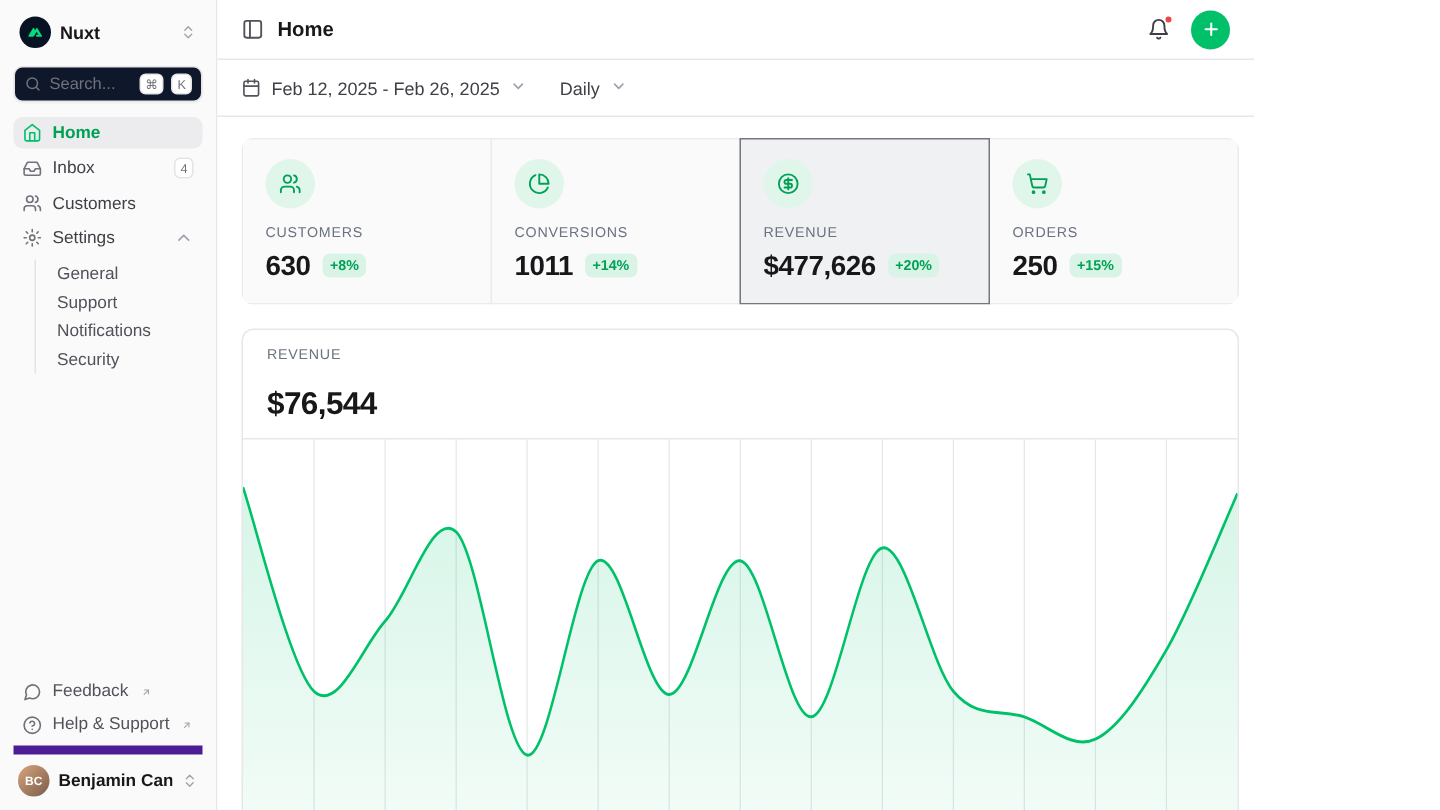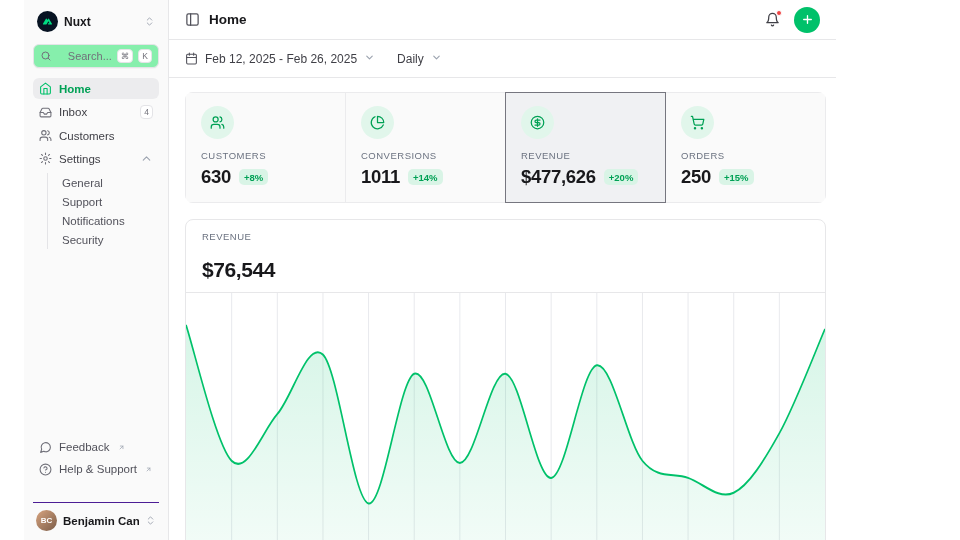--- a/index.html
+++ b/index.html
@@ -1,49 +1,49 @@
 <!DOCTYPE html>
 <html><head>
 <meta charset="utf-8">
 <style>
   * { box-sizing: border-box; margin: 0; padding: 0; }
   html,body { width:960px; height:540px; overflow:hidden; background:#fff;
     font-family:"Liberation Sans","DejaVu Sans",sans-serif; color:#18181b; }
-  .app { display:flex; width:836px; height:540px;padding-left:24px; }
+  .app { display:flex; width:836px; height:540px; }
 
   
   .sidebar { width:145px; min-width:145px; background:#fafafa; border-right:1px solid #e7e7e9;
     display:flex; flex-direction:column; padding:8px 9px; }
   .team { display:flex; align-items:center; gap:6px; padding:3px 4px; border-radius:6px; cursor:pointer; }
   .logo-circle { width:21px; height:21px; border-radius:50%; background:#071322; display:flex; align-items:center; justify-content:center; flex:none; }
   .logo-circle svg { width:13px; height:13px; }
   .team-name { font-size:12px; font-weight:700; flex:1; }
   .muted-ic { color:#9ca3af; }
-  .search-box { display:flex; align-items:center; gap:5px; background:#86efac; border:1px solid #e4e4e7;
+  .search-box { display:flex; align-items:center; gap:5px; background:#0f172a; border:1px solid #e4e4e7;
     border-radius:6px; padding:4px 6px; margin:9px 0 10px; font-size:11px; color:#71717a;
-    box-shadow:0 1px 1px rgba(0,0,0,.03); cursor:text;text-align:right; }
+    box-shadow:0 1px 1px rgba(0,0,0,.03); cursor:text; }
   .search-box .ph { flex:1; }
   kbd { border:1px solid #e4e4e7; background:#fff; border-radius:4px; padding:0 3px; font-size:8.5px;
     color:#71717a; height:14px; line-height:13px; display:inline-block;
     font-family:"Liberation Sans",sans-serif; }
   .nav { display:flex; flex-direction:column; gap:2px; }
   .nav-item { display:flex; align-items:center; gap:7px; padding:4px 6px; border-radius:6px;
     font-size:11.5px; color:#3f3f46; cursor:pointer; }
   .nav-item svg { width:13px; height:13px; color:#71717a; flex:none; }
   .nav-item .lbl { flex:1; }
   .nav-item.active { background:#ececee; color:#00a155; font-weight:600; }
   .nav-item.active svg { color:#00c16a; }
   .subnav { list-style:none; margin:2px 0 2px 14px; border-left:1px solid #e4e4e7; padding-left:8px; }
   .subnav a { display:block; padding:3.5px 6px; font-size:11.5px; color:#52525b; border-radius:6px; cursor:pointer; text-decoration:none; }
   .spacer { flex:1; }
   .foot-link { display:flex; align-items:center; gap:7px; padding:4px 6px; border-radius:6px;
     font-size:11.5px; color:#52525b; cursor:pointer; }
   .foot-link svg.ic { width:13px; height:13px; color:#71717a; flex:none; margin-top:1px; }
   .ext { width:7px; height:7px; color:#9ca3af; margin-left:1px; }
-  .user-row { border-top:1px solid #4c1d95; margin-top:22px; padding:7px 3px 1px; display:flex;
+  .user-row { border-top:6px solid #4c1d95; margin-top:3px; padding:7px 3px 1px; display:flex;
     align-items:center; gap:6px; font-size:11.5px; font-weight:600; cursor:pointer; }
   .avatar { width:21px; height:21px; border-radius:50%; flex:none;
     background:linear-gradient(135deg,#d8a47f,#7a5c48); color:#fff; font-size:8px; font-weight:700;
     display:flex; align-items:center; justify-content:center; }
   .user-name { flex:1; white-space:nowrap; overflow:hidden; }
 
   
   .main { flex:1; display:flex; flex-direction:column; min-width:0; background:#fff; }
   .topbar { height:40px; border-bottom:1px solid #e7e7e9; display:flex; align-items:center;
     justify-content:space-between; padding:0 16px; flex:none; }

